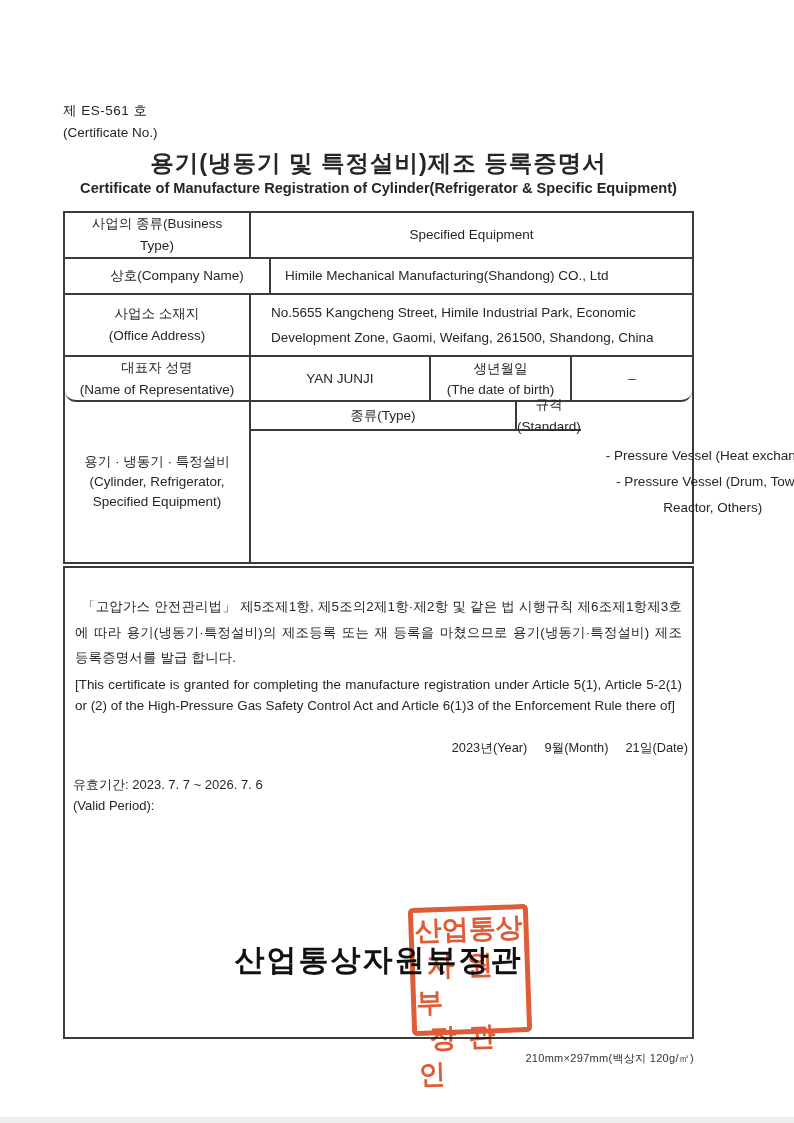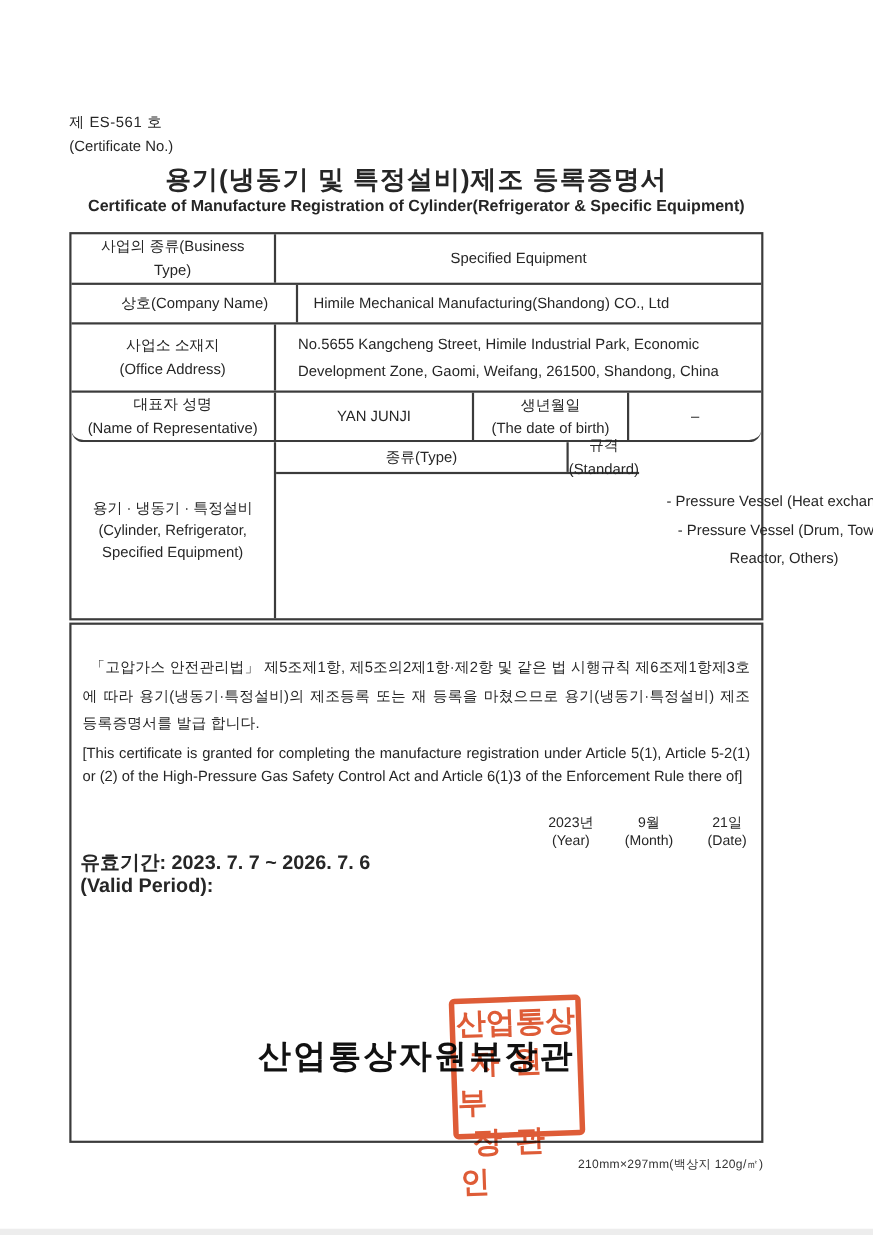--- a/index.html
+++ b/index.html
@@ -66,23 +66,23 @@
     margin:26px 10px 0 10px;text-indent:7px;line-height:25.5px;
     text-align:justify;letter-spacing:.2px;
   }
   .para-en{
     margin:3px 10px 0 10px;line-height:21.5px;text-align:justify;
   }
   .date-row{
     position:absolute;top:172px;right:4px;display:flex;gap:17px;
     font-size:12.8px;
   }
-  .date-item{display:flex;flex-direction:column;align-items:center;min-width:54px;line-height:16px;}
+  .date-item{display:flex;flex-direction:row;align-items:center;min-width:54px;line-height:16px;}
   .valid-period{
-    position:absolute;top:206px;left:8px;font-size:18px;line-height:21px;white-space:pre-line;font-weight:bold;
+    position:absolute;top:206px;left:8px;font-size:13px;line-height:21px;white-space:pre-line;
   }
   .issuer{
     position:absolute;top:372px;left:0;width:100%;text-align:center;
     font-size:30px;font-weight:bold;letter-spacing:2px;color:#111;
   }
   .seal{
     position:absolute;left:345px;top:338px;width:120px;height:128px;
     border:5px solid var(--seal);border-radius:5px;
     color:var(--seal);font-weight:bold;font-size:27px;
     display:flex;flex-direction:column;justify-content:space-evenly;align-items:center;

